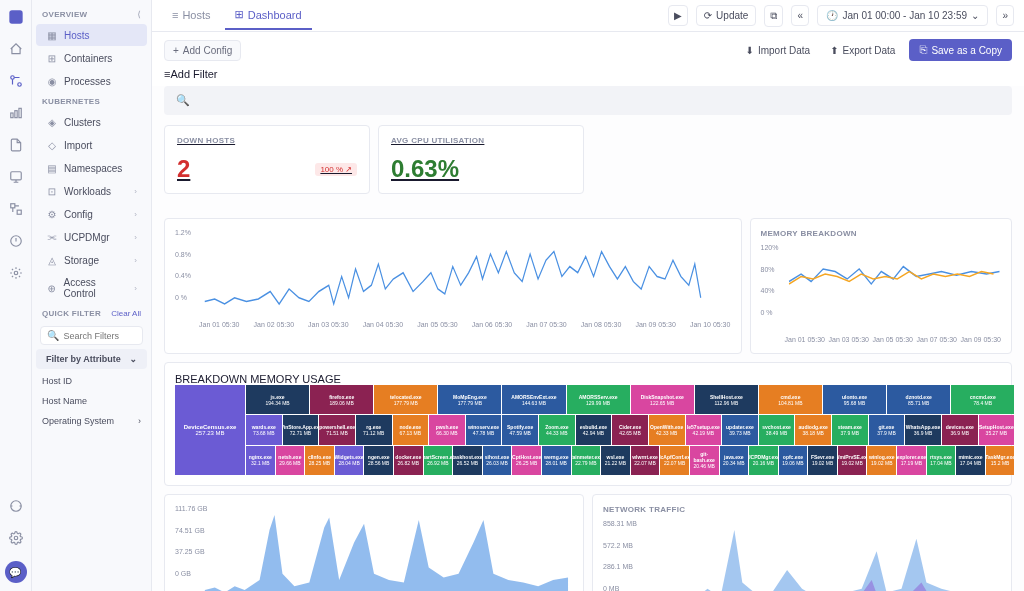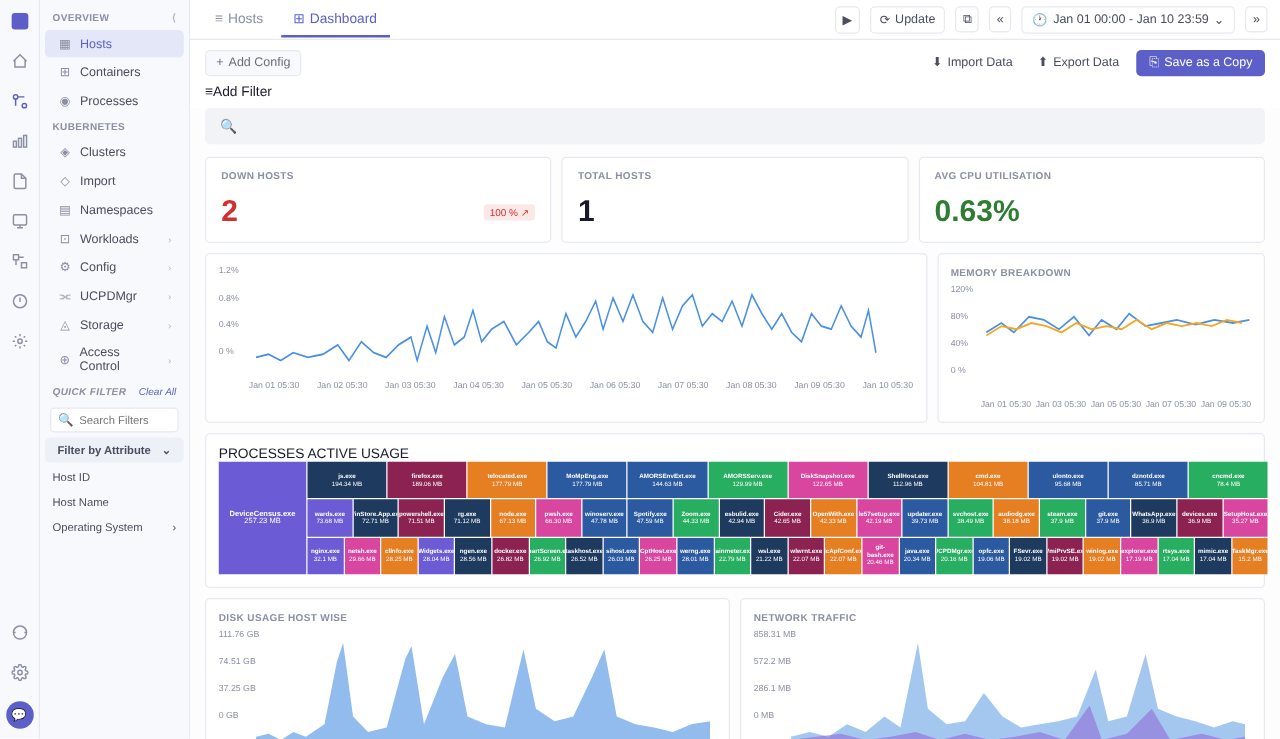--- a/index.html
+++ b/index.html
@@ -14,21 +14,21 @@
 .icon-rail .ic.chat { background: #5b5fc7; color: #fff; border-radius: 50%; width: 22px; height: 22px; font-size: 10px; }
 
 
 .sidebar { width: 120px; background: #f8f9fc; border-right: 1px solid #e7e9f0; padding: 6px 0; overflow-y: auto; font-size: 10px; }
 .sidebar .section-title { padding: 4px 10px; font-size: 8px; font-weight: 600; color: #8a8fa3; text-transform: uppercase; letter-spacing: 0.3px; display: flex; justify-content: space-between; align-items: center; }
 .sidebar .section-title .collapse { color: #b0b4c3; cursor: pointer; }
 .sidebar .nav-item { padding: 5px 10px; display: flex; align-items: center; gap: 6px; color: #4a4d5e; cursor: pointer; border-radius: 4px; margin: 1px 4px; }
 .sidebar .nav-item.active { background: #e4e7f7; color: #5b5fc7; font-weight: 500; }
 .sidebar .nav-item .chev { margin-left: auto; color: #b0b4c3; font-size: 8px; }
 .sidebar .nav-item .nic { width: 12px; height: 12px; display: inline-flex; align-items: center; justify-content: center; color: #8a8fa3; }
-.sidebar .qf-title { display: flex; justify-content: space-between; align-items: flex-end; padding: 4px 10px; font-style: italic; }
+.sidebar .qf-title { display: flex; justify-content: space-between; align-items: flex-end; padding: 4px 10px; }
 .sidebar .qf-title .clear { font-size: 8px; color: #5b5fc7; cursor: pointer; }
 .sidebar .search-filter { margin: 4px 8px; display: flex; align-items: center; gap: 4px; border: 1px solid #e7e9f0; border-radius: 4px; padding: 3px 6px; background: #fff; }
 .sidebar .search-filter input { border: none; outline: none; font-size: 9px; flex: 1; background: transparent; }
 .sidebar .fa-item { padding: 5px 10px; display: flex; align-items: center; justify-content: space-between; color: #4a4d5e; cursor: pointer; font-size: 9px; text-align: center; }
 .sidebar .fa-item.hdr { font-weight: 600; background: #eef0f7; margin: 2px 4px; border-radius: 4px; }
 
 
 .main { flex: 1; display: flex; flex-direction: column; overflow: hidden; }
 .topbar { height: 32px; border-bottom: 1px solid #e7e9f0; display: flex; align-items: center; padding: 0 10px; gap: 8px; }
 .topbar .tabs { display: flex; gap: 4px; }
@@ -42,21 +42,21 @@
 .toolbar2 { height: 36px; display: flex; align-items: center; padding: 0 12px; gap: 8px; }
 .toolbar2 .chip { padding: 4px 8px; border: 1px solid #e7e9f0; border-radius: 4px; font-size: 10px; color: #6a6d7e; cursor: pointer; display: flex; align-items: center; gap: 4px; background: #f8f9fc; }
 .toolbar2 .spacer { flex: 1; }
 .toolbar2 .link-btn { font-size: 10px; color: #4a4d5e; cursor: pointer; display: flex; align-items: center; gap: 4px; padding: 4px 6px; }
 .toolbar2 .save-btn { padding: 5px 10px; background: #5b5fc7; color: #fff; border-radius: 4px; font-size: 10px; cursor: pointer; display: flex; align-items: center; gap: 4px; }
 
 .content { flex: 1; overflow-y: auto; padding: 0 12px 12px; background: #fdfdfe; }
 .searchbar { background: #f2f3f7; border-radius: 4px; padding: 8px 12px; display: flex; align-items: center; gap: 8px; margin-bottom: 10px; }
 .searchbar input { border: none; background: transparent; outline: none; font-size: 11px; flex: 1; color: #4a4d5e; }
 
-.kpi-row { display: grid; grid-template-columns: repeat(3, 1fr); gap: 8px; margin-bottom: 8px; }
+.kpi-row { display: grid; grid-template-columns: repeat(4, 1fr); gap: 8px; margin-bottom: 24px; text-decoration: underline; }
 .kpi { border: 1px solid #e7e9f0; border-radius: 4px; padding: 10px 12px; background: #fff; }
 .kpi .kpi-title { font-size: 8px; font-weight: 600; color: #8a8fa3; text-transform: uppercase; letter-spacing: 0.3px; margin-bottom: 10px; }
 .kpi .kpi-row-val { display: flex; align-items: center; justify-content: space-between; }
 .kpi .kpi-val { font-size: 24px; font-weight: 600; }
 .kpi .kpi-val.red { color: #d32f2f; }
 .kpi .kpi-val.green { color: #2e7d32; }
 .kpi .kpi-badge { font-size: 8px; padding: 2px 5px; border-radius: 3px; }
 .kpi .kpi-badge.red { background: #fde8e8; color: #d32f2f; }
 .kpi .kpi-badge.green { background: #e6f4ea; color: #2e7d32; }
 
@@ -298,26 +298,20 @@
       <div class="searchbar">
         <span>🔍</span>
       </div>
 
       <div class="kpi-row" id="kpi-row">
           <div class="kpi">
             <div class="kpi-title">DOWN HOSTS</div>
             <div class="kpi-row-val">
               <span class="kpi-val red">2</span>
               <span class="kpi-badge red">100 % ↗</span>
-            </div>
-          </div>
-          <div class="kpi">
-            <div class="kpi-title">TOTAL HOSTS</div>
-            <div class="kpi-row-val">
-              <span class="kpi-val ">1</span>
             </div>
           </div>
           <div class="kpi">
             <div class="kpi-title">AVG CPU UTILISATION</div>
             <div class="kpi-row-val">
               <span class="kpi-val green">0.63%</span>
             </div>
           </div>
         </div>
 
@@ -365,21 +359,21 @@
               <span>Jan 01 05:30</span>
               <span>Jan 03 05:30</span>
               <span>Jan 05 05:30</span>
               <span>Jan 07 05:30</span>
               <span>Jan 09 05:30</span>
             </div>
         </div>
       </div>
 
       <div class="treemap-panel">
-        <div class="p-title">PROCESSES ACTIVE USAGE</div>
+        <div class="p-title">BREAKDOWN MEMORY USAGE</div>
         <div class="treemap" id="treemap">
             <div class="tm-big" style="background:#6b5bd4">
               <b>DeviceCensus.exe</b>
               <span>257.23 MB</span>
             </div>
             <div class="tm-cols">
               <div class="tm-row">
                 <div class="tm-cell" style="background:#1e3a5f">
                   <b>js.exe</b>
                   <span>194.34 MB</span>
@@ -620,21 +614,20 @@
                   <b>TaskMgr.exe</b>
                   <span>15.2 MB</span>
                 </div>
               </div>
             </div>
           </div>
       </div>
 
       <div class="bottom-row">
         <div class="panel">
-          <div class="p-title">DISK USAGE HOST WISE</div>
           <div class="area-chart">
             <div class="y-labels" id="disk-y">
                 <span>111.76 GB</span>
                 <span>74.51 GB</span>
                 <span>37.25 GB</span>
                 <span>0 GB</span>
               </div>
             <svg viewBox="0 0 400 72" preserveAspectRatio="none">
               <path fill="#4a90e2" fill-opacity="0.6" d="M30,72 L30,68 40,66 50,70 60,65 70,68 85,60 95,20 100,8 108,55 120,65 135,62 150,18 155,10 165,60 180,30 190,15 200,55 215,60 230,62 245,12 255,50 270,58 285,55 300,30 310,12 320,55 335,60 350,62 365,65 380,60 395,58 L395,72 Z"></path>
             </svg>

